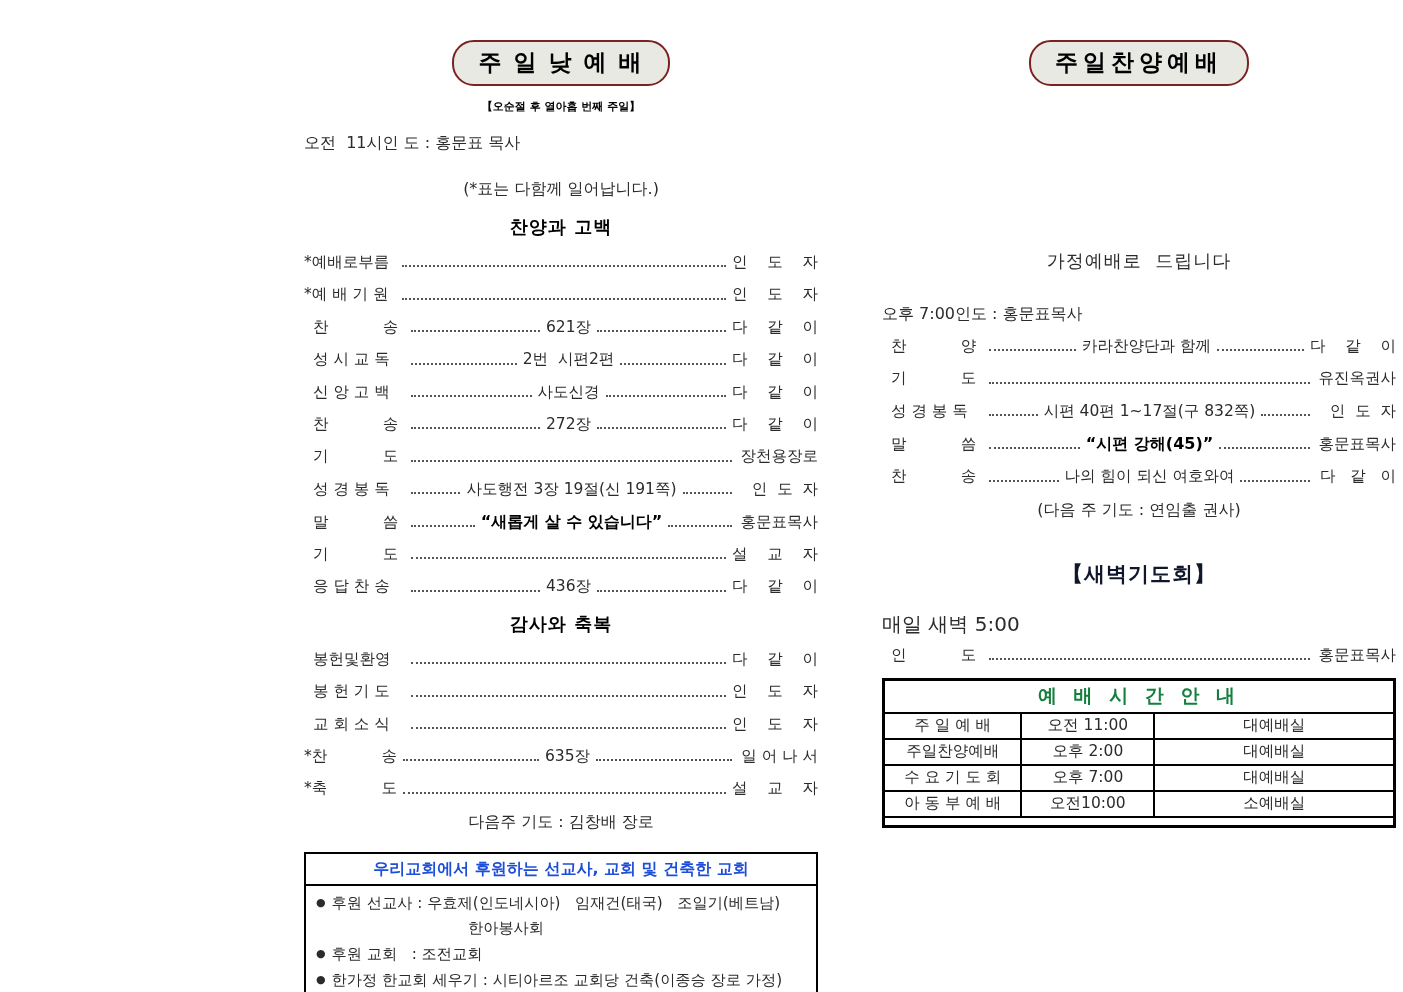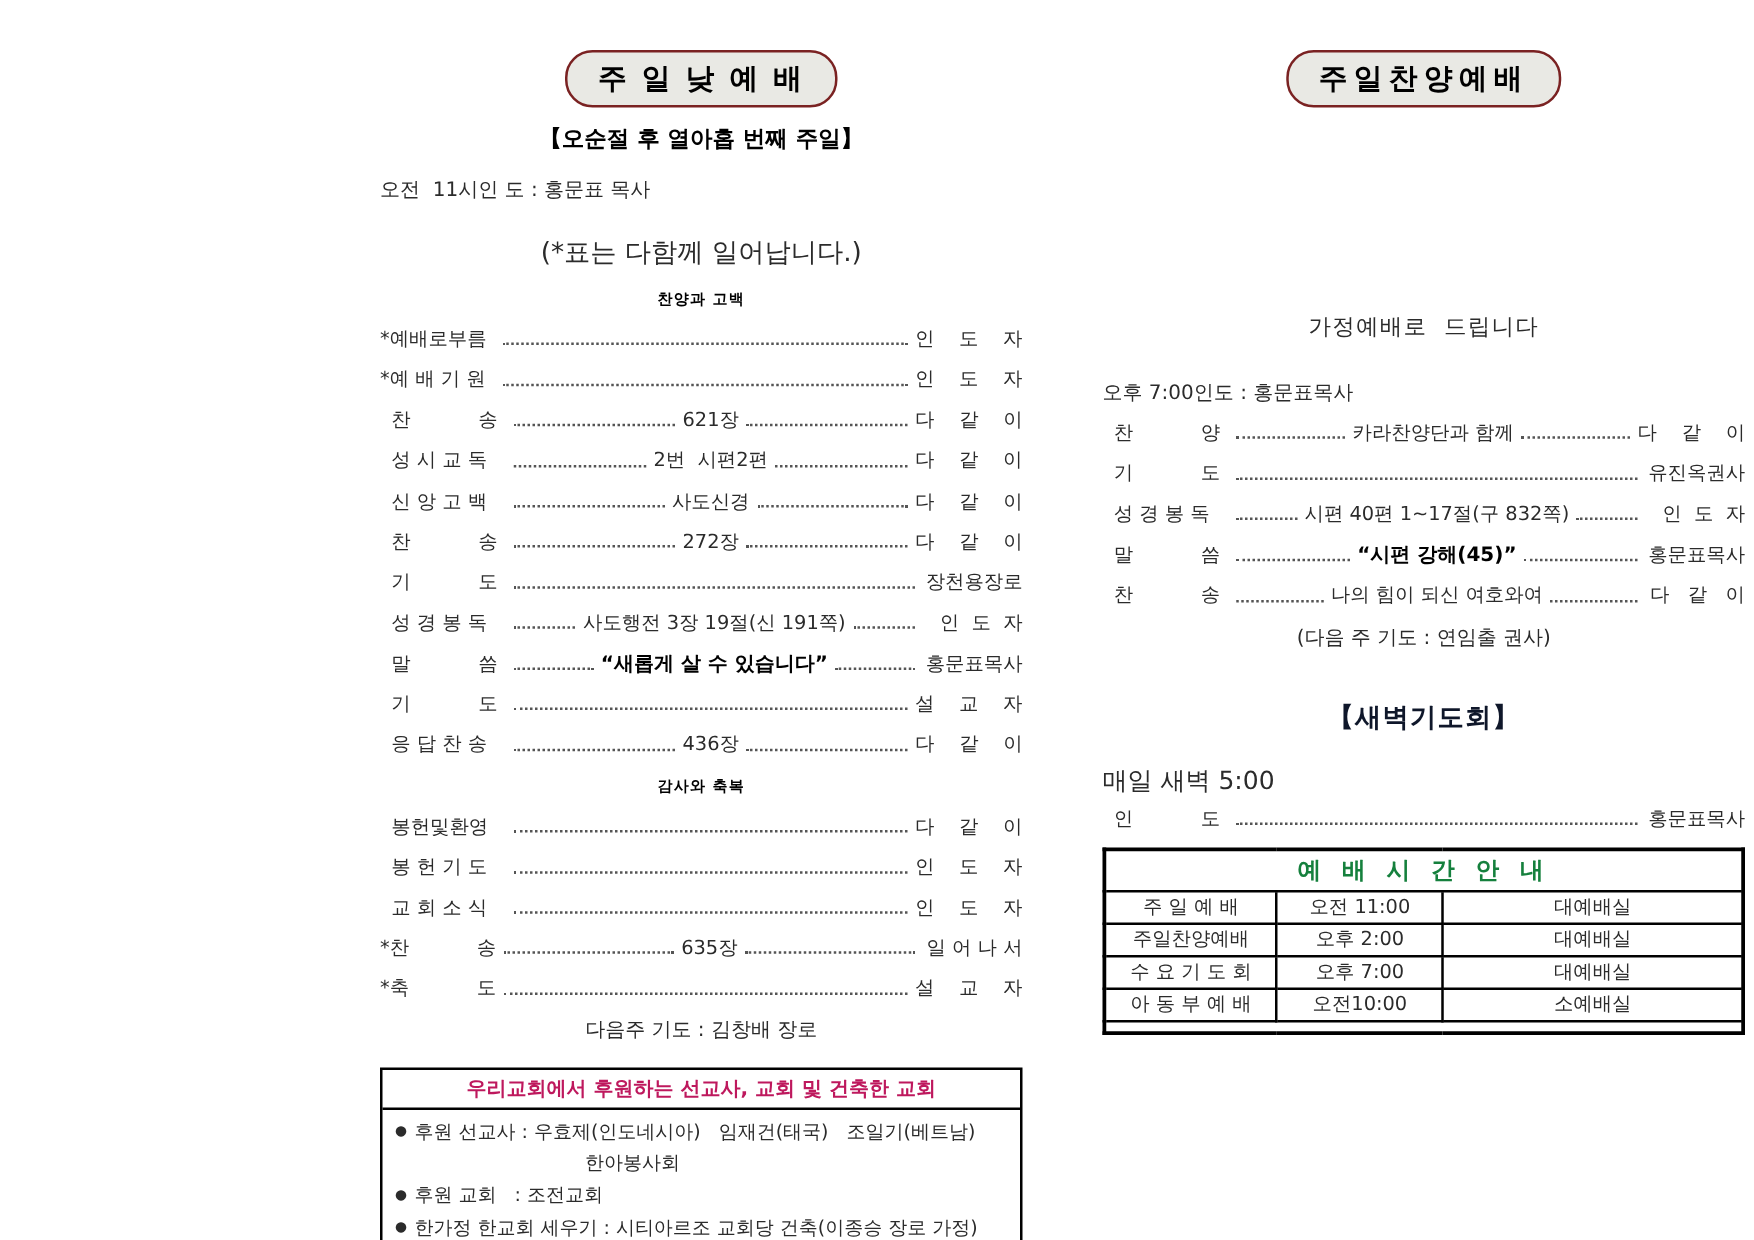--- a/index.html
+++ b/index.html
@@ -6,43 +6,43 @@
   body{width:1403px;height:992px;font-family:"DejaVu Sans","Liberation Sans",sans-serif;color:#2b2b2b;}
   .page{position:relative;width:1403px;height:992px;background:#ffffff;overflow:hidden;margin-left:48px;}
   .col{position:absolute;top:30px;}
   .col-left{left:256px;width:514px;}
   .col-right{left:834px;width:514px;}
 
   .pill{display:block;width:max-content;margin:10px auto 0;border:2px solid #7a2222;background:#e9e9e4;
         border-radius:22px;padding:5px 24px 6px;font-size:23px;font-weight:bold;letter-spacing:2px;color:#000;white-space:pre;}
   .pill.tight{letter-spacing:5px;}
 
-  .subtitle{margin-top:13px;text-align:center;font-weight:bold;font-size:18px;color:#000;white-space:pre;}
+  .subtitle{margin-top:13px;text-align:center;font-weight:bold;font-size:11px;color:#000;white-space:pre;}
   .meta-row{display:flex;font-size:16px;margin-top:19px;white-space:pre;}
-  .note{margin-top:25px;text-align:center;font-size:21px;white-space:pre;}
-  .sec-h{margin-top:15px;margin-bottom:14px;text-align:center;font-size:12px;font-weight:bold;color:#000;letter-spacing:1px;}
+  .note{margin-top:25px;text-align:center;font-size:16px;white-space:pre;}
+  .sec-h{margin-top:15px;margin-bottom:14px;text-align:center;font-size:18px;font-weight:bold;color:#000;letter-spacing:1px;}
 
   .rows-block{margin-top:12px;}
   .lrow{display:flex;align-items:flex-end;font-size:15.5px;margin-bottom:13px;line-height:1.25;}
   .llabel{white-space:pre;flex:0 0 auto;min-width:92px;padding-left:9px;}
   .lrow.star .llabel{padding-left:0;}
   .dots{flex:1 1 10px;border-bottom:2px dotted #555;margin:0 6px 5px;min-width:10px;}
   .lcenter{white-space:pre;flex:0 0 auto;}
   .lcenter.bold{font-weight:bold;font-size:16px;color:#000;}
   .lright{white-space:pre;flex:0 0 auto;text-align:right;min-width:80px;}
   .praise-note{margin-top:163px;text-align:center;font-size:18px;letter-spacing:1px;white-space:pre;}
   .wed-pill{margin-top:109px;}
   .dawn-title{margin-top:39px;text-align:center;font-size:21px;font-weight:bold;color:#0f172a;letter-spacing:1px;}
   .dawn-time{margin-top:23px;font-size:20px;white-space:pre;}
   .dawn-rows{margin-top:8px;}
   .next-week{margin-top:0;text-align:center;font-size:16px;white-space:pre;}
   .wed-next{margin-top:5px;text-align:center;font-size:16px;white-space:pre;}
 
   .support-box{margin-top:19px;border:2px solid #000;}
-  .sb-title{font-weight:bold;text-align:center;font-size:16px;color:#be185d;padding:5px 0 4px;border-bottom:2px solid #000;white-space:pre;}
+  .sb-title{font-weight:bold;text-align:center;font-size:16px;color:#1d4ed8;padding:5px 0 4px;border-bottom:2px solid #000;white-space:pre;}
   .sb-body{padding:5px 8px 7px 10px;font-size:15.2px;line-height:1.7;}
   .sb-line{white-space:pre;}
   .sb-line .sb-bullet{font-size:11px;vertical-align:2px;margin-right:6px;}
   .sb-line.cont1{padding-left:152px;}
 
   table.schedule{border-collapse:collapse;width:514px;margin-top:12px;border:3px solid #000;table-layout:fixed;}
   table.schedule td{border:2px solid #000;text-align:center;font-size:15.5px;padding:1px 0 2px;white-space:pre;color:#2b2b2b;}
   table.schedule td.t-title{font-size:19px;font-weight:bold;letter-spacing:5px;color:#15803d;padding:2px 0 3px;}
   table.schedule td.t-footer{font-size:16px;padding:3px 0 4px;}
 </style>

